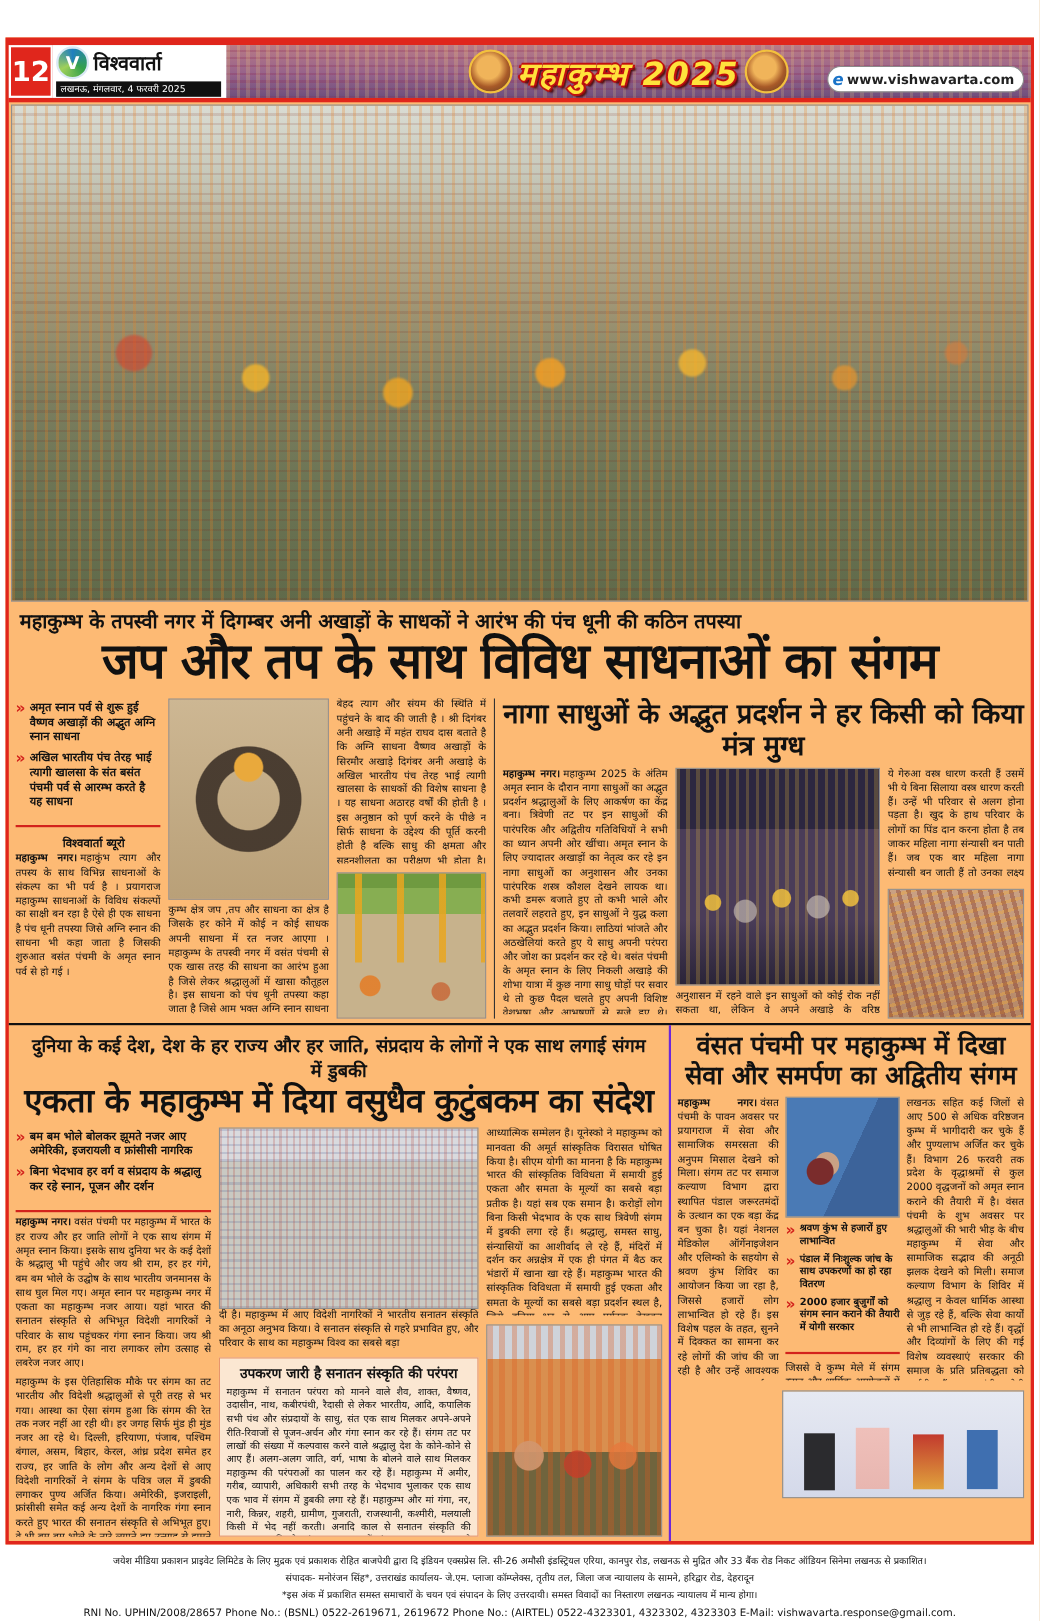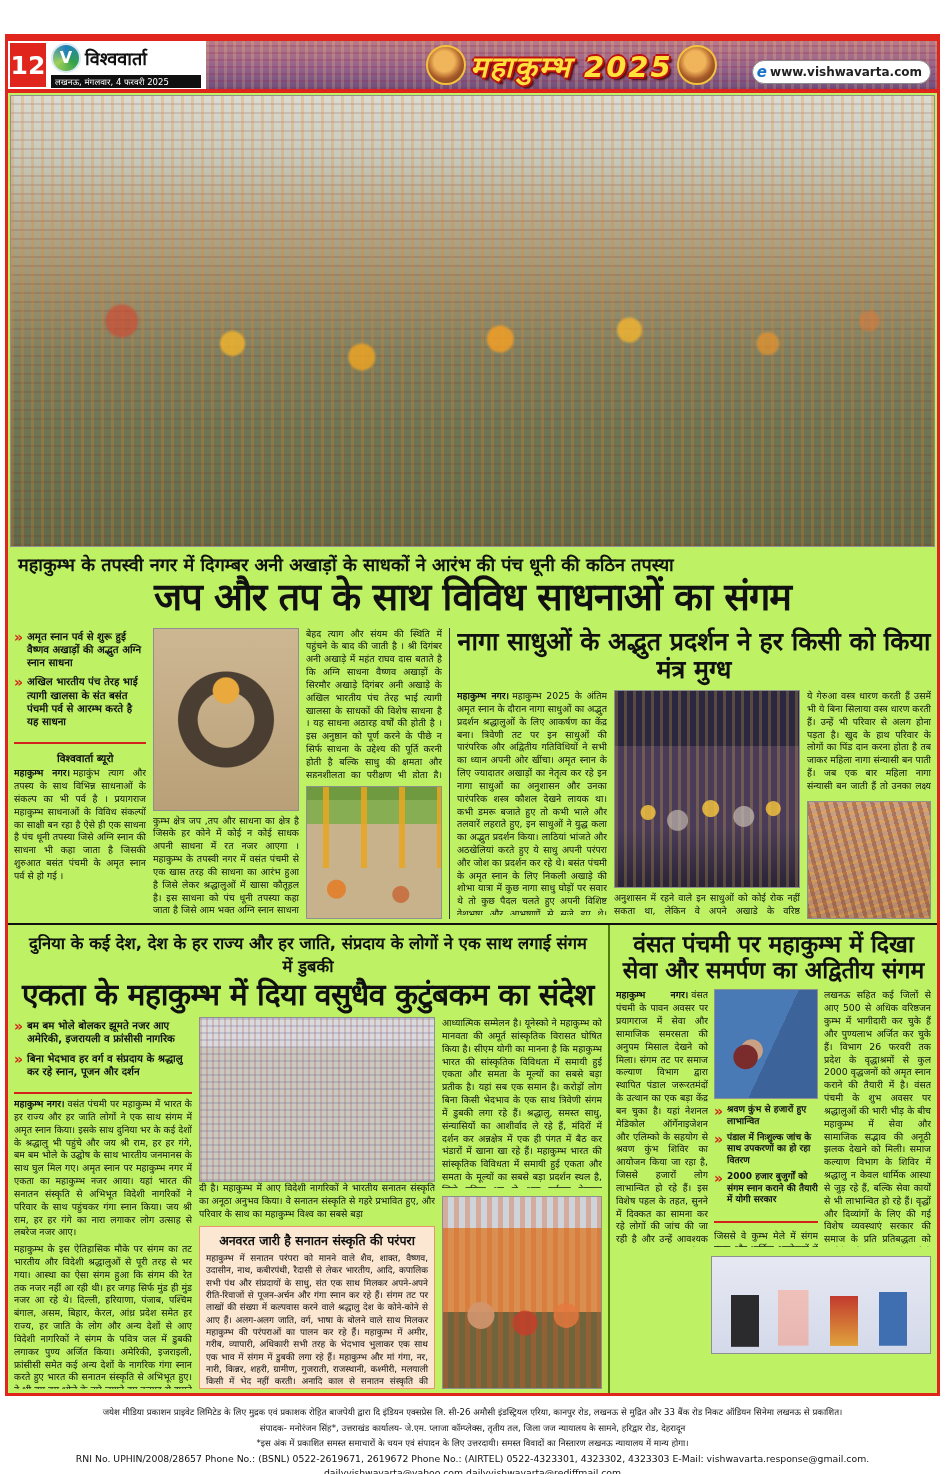--- a/index.html
+++ b/index.html
@@ -1,18 +1,18 @@
 <!DOCTYPE html>
 <html lang="hi"><head>
 <meta charset="utf-8">
 <style>
   html,body{margin:0;padding:0;background:#f2f2ee;}
   body{width:945px;font-family:"DejaVu Sans",sans-serif;color:#111;}
   .sheet{width:945px;min-height:1474px;background:#fff;position:relative;box-sizing:border-box;padding-top:34px;}
-  .frame{margin:0 5px;border:3px solid #e0261c;border-top:7px solid #e0261c;box-sizing:border-box;background:#bef264;}
+  .frame{margin:0 5px;border:3px solid #e0261c;border-top:7px solid #e0261c;box-sizing:border-box;background:#fdba74;}
   
   .masthead{display:flex;align-items:stretch;height:48px;background:linear-gradient(180deg,#c98f8a,#a96f80 55%,#8d5f78);border-bottom:4px solid #e0261c;}
   .numbox{width:36px;background:#e0261c;color:#fff;font-size:25px;font-weight:bold;display:flex;align-items:center;justify-content:center;border:2px solid #fff;}
   .brand{background:#fff;padding:2px 5px 2px 3px;display:flex;flex-direction:column;justify-content:center;min-width:150px;}
   .brandrow{display:flex;align-items:center;gap:4px;}
   .logo{width:26px;height:26px;border-radius:50%;background:conic-gradient(#1f7fbf,#35a14a,#9fd05a,#1f7fbf);color:#fff;font-weight:bold;font-size:16px;display:flex;align-items:center;justify-content:center;border:2px solid #d9e8f5;}
   .papername{font-size:18px;font-weight:bold;letter-spacing:0;}
   .datestrip{background:#101010;color:#fff;font-size:8.5px;padding:1px 4px;margin-top:2px;white-space:nowrap;}
   .banner{flex:1;position:relative;display:flex;align-items:center;justify-content:center;gap:4px;background:
     repeating-linear-gradient(90deg,rgba(255,220,120,.18) 0 3px,transparent 3px 9px),
@@ -76,21 +76,21 @@
     radial-gradient(circle at 36% 56%,#caa184 0 12%,rgba(0,0,0,0) 13%),
     linear-gradient(115deg,#4a7ab5 0 55%,#3c639a 55% 100%);}
   .ph-award{height:98px;background:
     linear-gradient(#2b2b2e,#2b2b2e) 10% 85%/13% 54% no-repeat,
     linear-gradient(#efc0ba,#e8b6b0) 35% 82%/14% 58% no-repeat,
     linear-gradient(#c23a2e,#e0a23c) 62% 84%/13% 52% no-repeat,
     linear-gradient(#3f6fb0,#3f6fb0) 88% 82%/13% 56% no-repeat,
     linear-gradient(180deg,#e6e9f2,#d4d9ea);}
   
   .kicker{font-size:18px;font-weight:bold;margin:5px 10px 0;}
-  .mainhead{font-size:38px;font-weight:bold;text-align:center;line-height:1.12;margin:0 6px 4px;letter-spacing:-1px;}
+  .mainhead{font-size:45px;font-weight:bold;text-align:center;line-height:1.12;margin:0 6px 4px;letter-spacing:-1px;}
   .sechead{font-weight:bold;text-align:center;line-height:1.15;}
   .bodytxt{font-size:9.3px;line-height:1.38;text-align:justify;margin:0 0 4px;}
   .dl{font-weight:bold;margin-right:3px;}
   .byline{font-weight:bold;font-size:10.5px;margin:3px 0 2px;padding-left:43px;}
   .reddiv{border:0;border-top:2px solid #d3221c;margin:4px 0;}
   .bullets{list-style:none;margin:2px 0 4px;padding:0;}
   .bullets li{display:flex;gap:4px;font-size:10.2px;font-weight:bold;line-height:1.3;margin-bottom:6px;}
   .chev{color:#d3221c;font-weight:bold;font-size:14px;line-height:1;flex:none;}
   .clip{overflow:hidden;}
   
@@ -108,21 +108,21 @@
   .unity{width:600px;flex:none;box-sizing:border-box;padding:4px 6px;display:flex;flex-direction:column;}
   .unity .kicker2{font-size:16.5px;font-weight:bold;text-align:center;margin:2px 14px 1px;}
   .unity .sechead{font-size:30px;margin:0 0 5px;letter-spacing:-0.5px;}
   .unitycols{display:flex;gap:7px;height:372px;}
   .ucolA{width:178px;flex:none;display:flex;flex-direction:column;}
   .ucolMid{width:236px;flex:none;display:flex;flex-direction:column;gap:0;min-height:0;}
   .ucolB{flex:1;display:flex;flex-direction:column;gap:4px;min-width:0;}
   .pbox{background:#fbe7d2;border:1px solid #e7956a;padding:5px 6px;flex:1;min-height:0;overflow:hidden;}
   .pbox h3{margin:0 0 3px;font-size:12.5px;text-align:center;}
   .pbox p{font-size:8.8px;line-height:1.4;text-align:justify;margin:0;}
-  .seva{flex:1;border-left:2px solid #4d7c0f;box-sizing:border-box;padding:4px 6px;display:flex;flex-direction:column;min-width:0;}
+  .seva{flex:1;border-left:2px solid #6d28d9;box-sizing:border-box;padding:4px 6px;display:flex;flex-direction:column;min-width:0;}
   .seva .sechead{font-size:23px;margin:2px 0 6px;}
   .sevacols{display:flex;gap:6px;height:262px;}
   .scA{width:92px;flex:none;}
   .scMid{width:104px;flex:none;display:flex;flex-direction:column;gap:3px;min-height:0;}
   .scMid .bullets li{font-size:9px;margin-bottom:4px;}
   .scB{flex:1;min-width:0;}
   .awardwrap{margin:5px 0 2px 95px;}
   
   .imprint{padding:10px 18px 4px;text-align:center;}
   .imprint p{margin:0 0 3px;font-size:8.6px;line-height:1.45;}
@@ -224,21 +224,21 @@
             <hr class="reddiv">
             <p class="bodytxt"><b class="dl">महाकुम्भ नगर।</b><span>वसंत पंचमी पर महाकुम्भ में भारत के हर राज्य और हर जाति लोगों ने एक साथ संगम में अमृत स्नान किया। इसके साथ दुनिया भर के कई देशों के श्रद्धालु भी पहुंचे और जय श्री राम, हर हर गंगे, बम बम भोले के उद्घोष के साथ भारतीय जनमानस के साथ घुल मिल गए। अमृत स्नान पर महाकुम्भ नगर में एकता का महाकुम्भ नजर आया। यहां भारत की सनातन संस्कृति से अभिभूत विदेशी नागरिकों ने परिवार के साथ पहुंचकर गंगा स्नान किया। जय श्री राम, हर हर गंगे का नारा लगाकर लोग उत्साह से लबरेज नजर आए।</span></p>
             <p class="bodytxt">महाकुम्भ के इस ऐतिहासिक मौके पर संगम का तट भारतीय और विदेशी श्रद्धालुओं से पूरी तरह से भर गया। आस्था का ऐसा संगम हुआ कि संगम की रेत तक नजर नहीं आ रही थी। हर जगह सिर्फ मुंड ही मुंड नजर आ रहे थे। दिल्ली, हरियाणा, पंजाब, पश्चिम बंगाल, असम, बिहार, केरल, आंध्र प्रदेश समेत हर राज्य, हर जाति के लोग और अन्य देशों से आए विदेशी नागरिकों ने संगम के पवित्र जल में डुबकी लगाकर पुण्य अर्जित किया। अमेरिकी, इजराइली, फ्रांसीसी समेत कई अन्य देशों के नागरिक गंगा स्नान करते हुए भारत की सनातन संस्कृति से अभिभूत हुए। वे भी बम बम भोले के नारे लगाते हुए उत्साह से झूमते नजर आए।</p>
 
           </div>
 
           <div class="ucolMid">
             <div class="ph ph-aerial"></div>
             <p class="bodytxt clip" style="height:40px;flex:none;">दी है। महाकुम्भ में आए विदेशी नागरिकों ने भारतीय सनातन संस्कृति का अनूठा अनुभव किया। वे सनातन संस्कृति से गहरे प्रभावित हुए, और परिवार के साथ का महाकुम्भ विश्व का सबसे बड़ा</p>
             <div class="pbox">
-              <h3>अनवरत जारी है सनातन संस्कृति की परंपरा</h3>
+              <h3>उपकरण जारी है सनातन संस्कृति की परंपरा</h3>
               <p>महाकुम्भ में सनातन परंपरा को मानने वाले शैव, शाक्त, वैष्णव, उदासीन, नाथ, कबीरपंथी, रैदासी से लेकर भारतीय, आदि, कपालिक सभी पंथ और संप्रदायों के साधु, संत एक साथ मिलकर अपने-अपने रीति-रिवाजों से पूजन-अर्चन और गंगा स्नान कर रहे हैं। संगम तट पर लाखों की संख्या में कल्पवास करने वाले श्रद्धालु देश के कोने-कोने से आए हैं। अलग-अलग जाति, वर्ग, भाषा के बोलने वाले साथ मिलकर महाकुम्भ की परंपराओं का पालन कर रहे हैं। महाकुम्भ में अमीर, गरीब, व्यापारी, अधिकारी सभी तरह के भेदभाव भुलाकर एक साथ एक भाव में संगम में डुबकी लगा रहे हैं। महाकुम्भ और मां गंगा, नर, नारी, किन्नर, शहरी, ग्रामीण, गुजराती, राजस्थानी, कश्मीरी, मलयाली किसी में भेद नहीं करती। अनादि काल से सनातन संस्कृति की समता,एकता कि ये परंपरा प्रयागराज में संगम तट पर महाकुम्भ ने अनवरत चलती आ रही है।</p>
             </div>
           </div>
 
           <div class="ucolB">
             <p class="bodytxt clip" style="flex:1;min-height:0;">आध्यात्मिक सम्मेलन है। यूनेस्को ने महाकुम्भ को मानवता की अमूर्त सांस्कृतिक विरासत घोषित किया है। सीएम योगी का मानना है कि महाकुम्भ भारत की सांस्कृतिक विविधता में समायी हुई एकता और समता के मूल्यों का सबसे बड़ा प्रतीक है। यहां सब एक समान है। करोड़ों लोग बिना किसी भेदभाव के एक साथ त्रिवेणी संगम में डुबकी लगा रहे हैं। श्रद्धालु, समस्त साधु, संन्यासियों का आशीर्वाद ले रहे हैं, मंदिरों में दर्शन कर अन्नक्षेत्र में एक ही पंगत में बैठ कर भंडारों में खाना खा रहे हैं। महाकुम्भ भारत की सांस्कृतिक विविधता में समायी हुई एकता और समता के मूल्यों का सबसे बड़ा प्रदर्शन स्थल है, जिसे दुनिया भर से आए पर्यटक देखकर आश्चर्यचकित हैं। कैसे अलग-अलग भाषायी, रहन-सहन, रीति-रिवाज को मानने वाले एकता के सूत्र में बंधे संगम में स्नान करने चले आते हैं। साधु-संन्यासियों के अखाड़े हों या तीर्थयात्रा के मंदिर और घाट, बिना रोक टोक श्रद्धालु दर्शन,पूजन करने जा रहे हैं। संगम क्षेत्र में चल रहे अनेक अन्न भण्डार सभी भक्तों, श्रद्धालुओं के लिए दिनरात खुले हैं जहां सभी लोग एक साथ पंगत में बैठ कर भोजन ग्रहण कर रहे हैं।</p>
             <div class="ph ph-celebrate"></div>
           </div>
         </div>
       </div>

